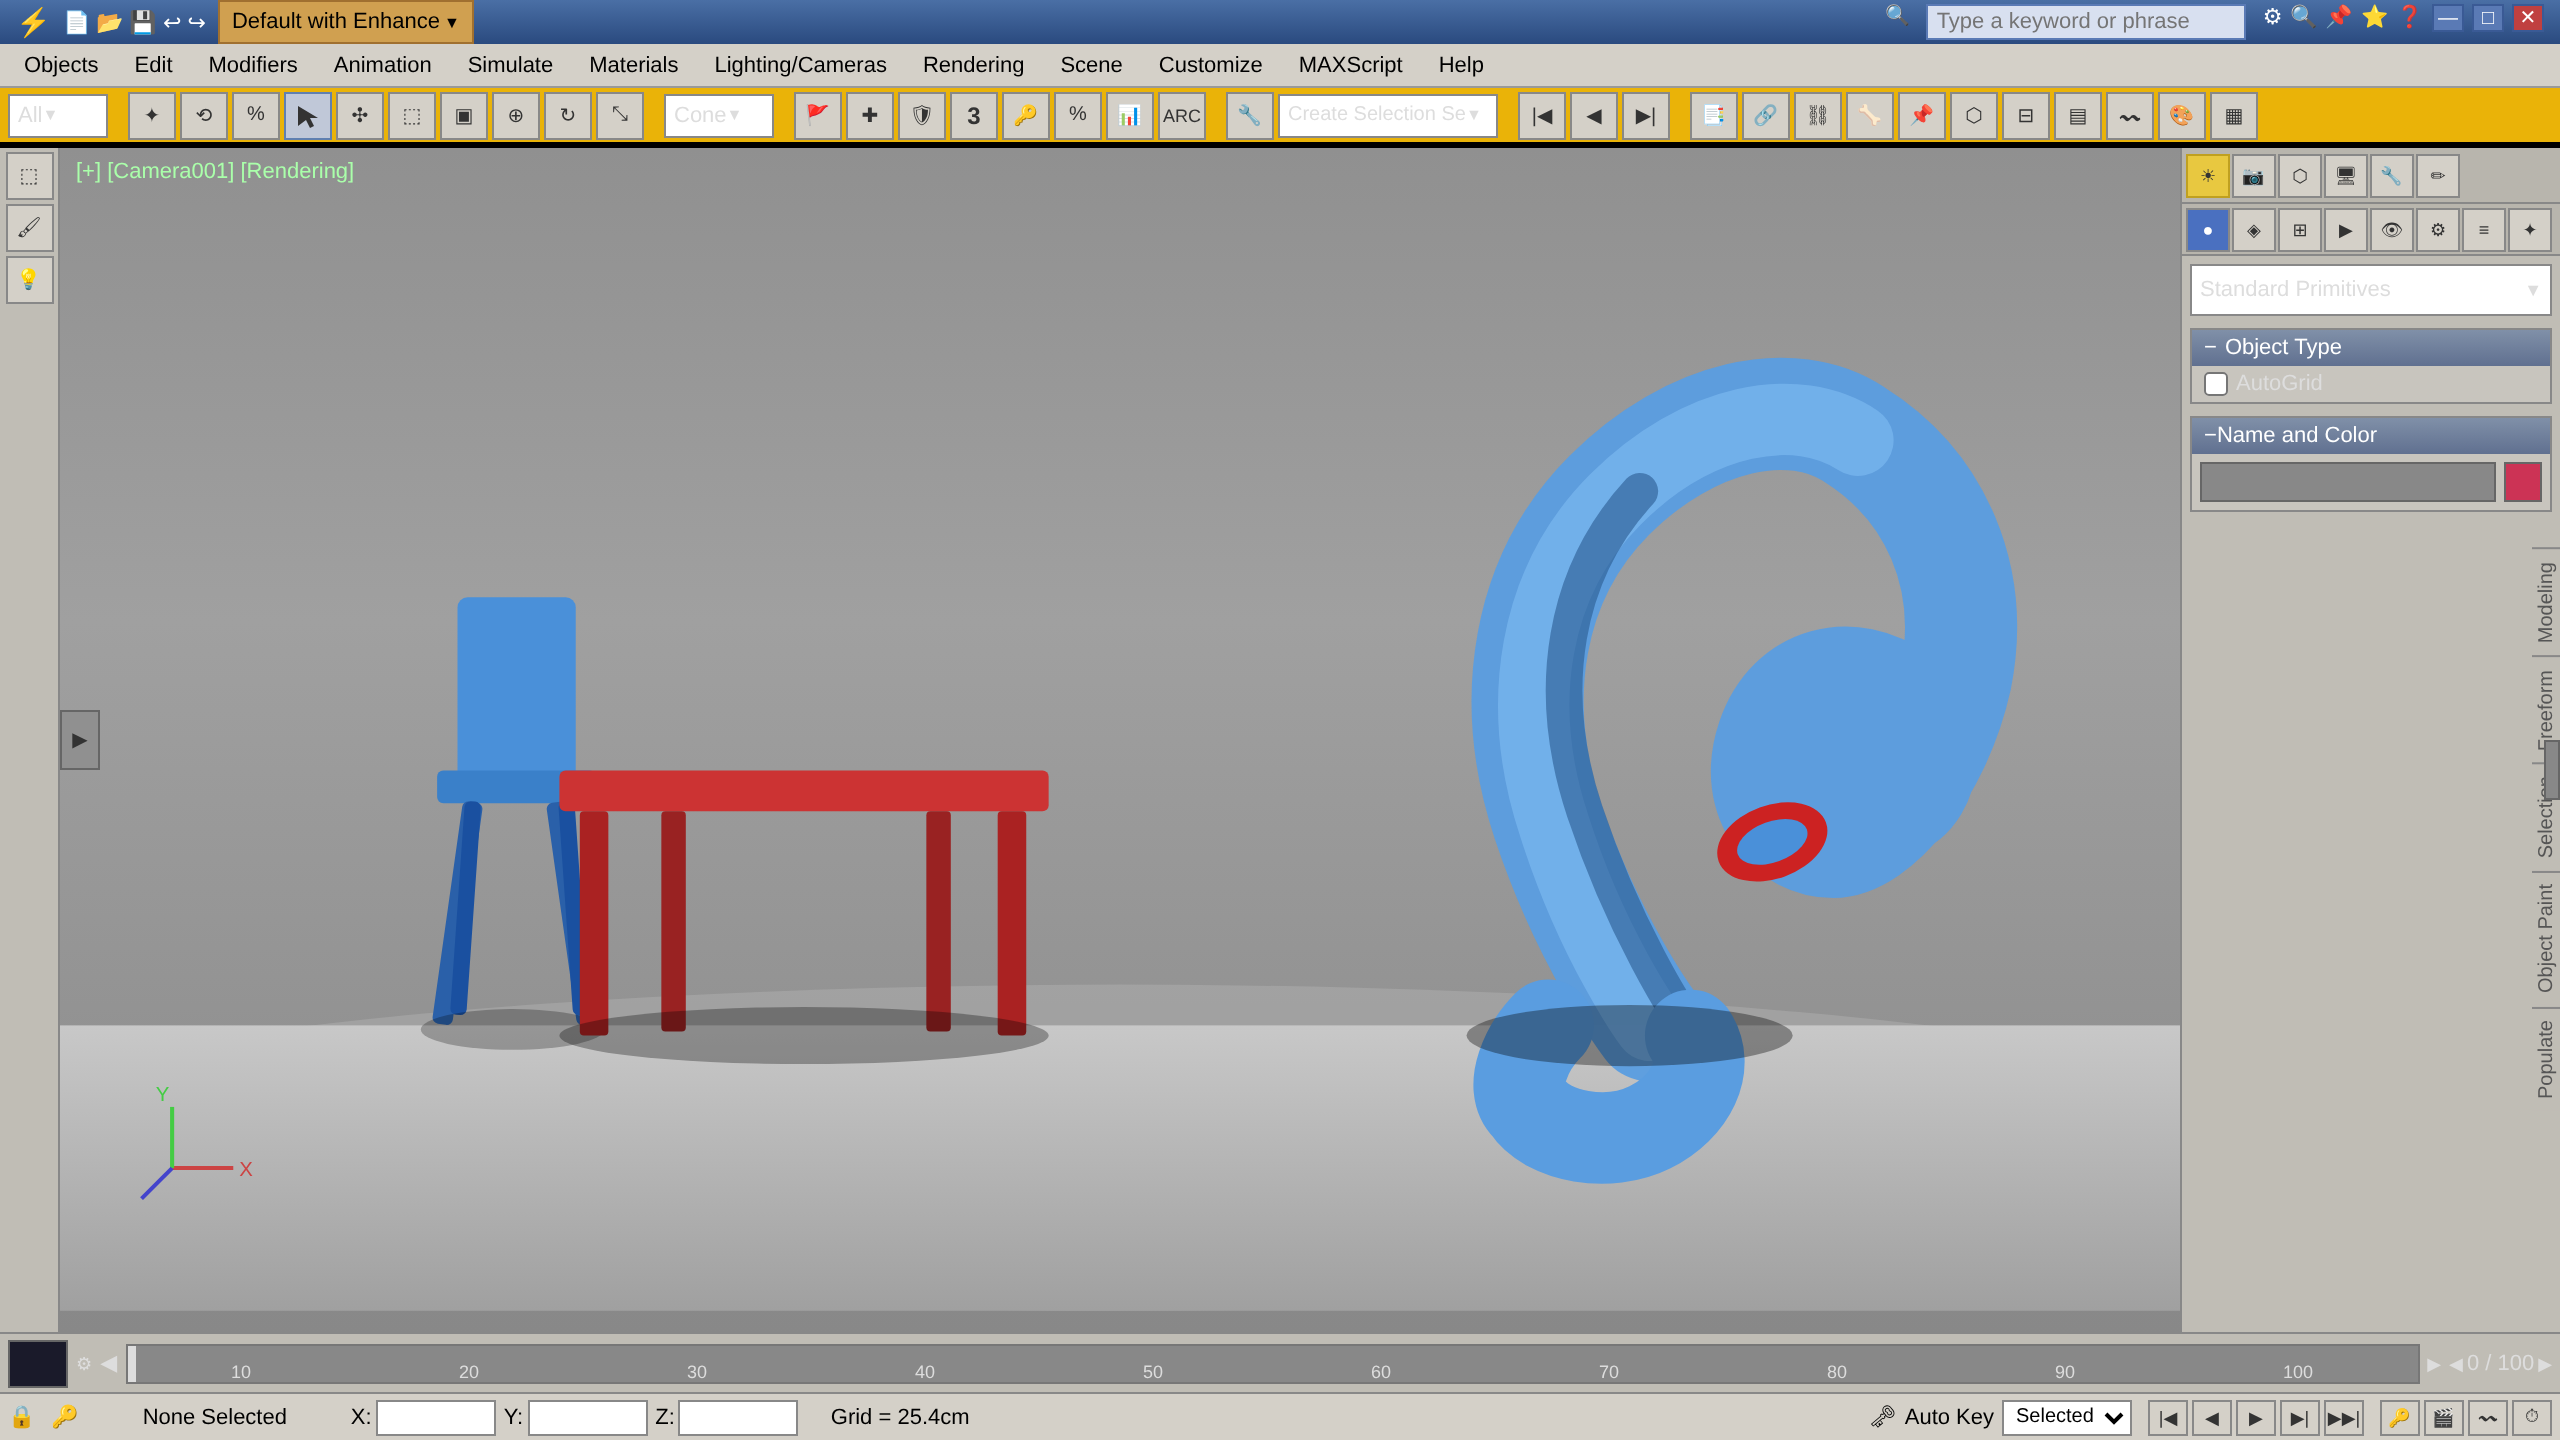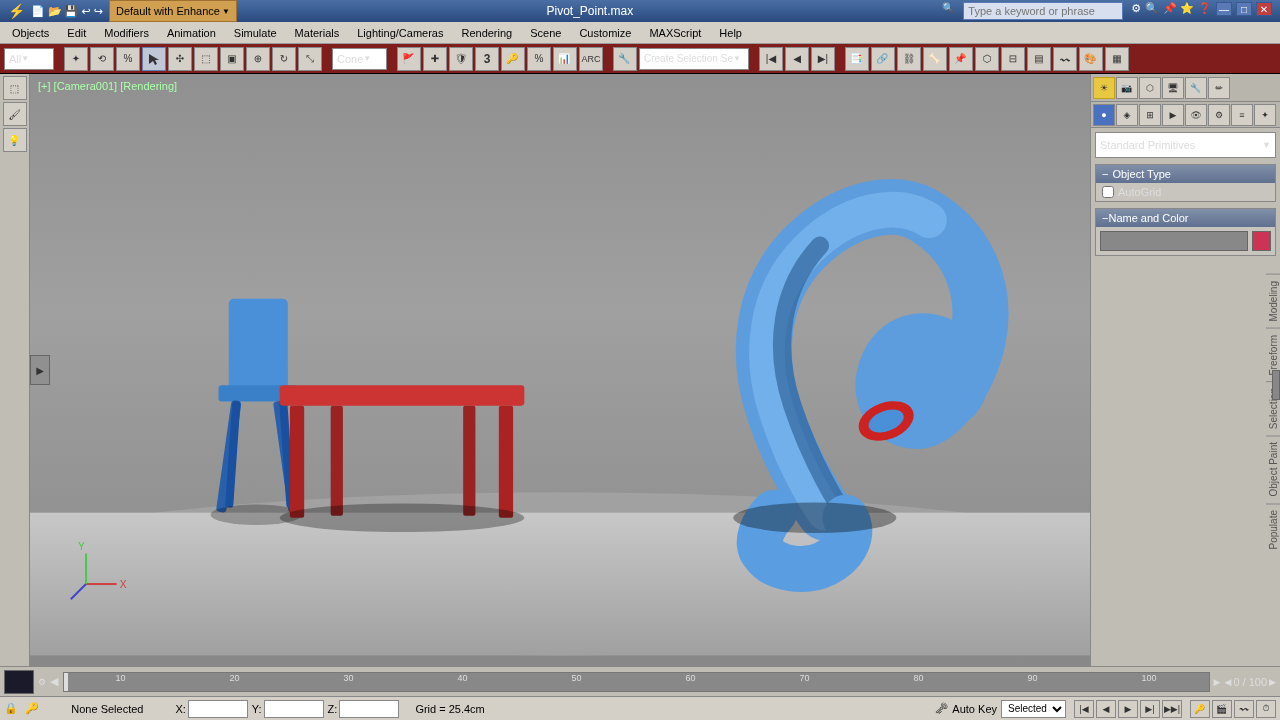--- a/index.html
+++ b/index.html
@@ -18,22 +18,22 @@
 
     
     #menu-bar {
       height: 22px; background: #d4d0c8; display: flex; align-items: center;
       padding: 0 4px; gap: 2px; border-bottom: 1px solid #999;
     }
     .menu-item { padding: 2px 8px; color: #000; font-size: 11px; cursor: pointer; height: 20px; display: flex; align-items: center; }
 
     
     #toolbar {
-      height: 30px; background: #7f1d1d; display: flex; align-items: center;
-      padding: 2px 4px; gap: 2px; border-bottom: 1px solid #000000;
+      height: 30px; background: #eab308; display: flex; align-items: center;
+      padding: 2px 4px; gap: 2px; border-bottom: 3px solid #000000;
     }
     .tb-btn {
       width: 24px; height: 24px; background: #d4d0c8; border: 1px solid #888;
       display: flex; align-items: center; justify-content: center;
       cursor: pointer; font-size: 10px; color: #333;
     }
     .tb-btn.active { background: #c0c8d8; border-color: #6080b0; }
     .tb-separator { width: 6px; height: 24px; }
     .tb-dropdown {
       height: 22px; background: #fff; border: 1px solid #888; padding: 0 4px;
@@ -154,23 +154,20 @@
       <span style="cursor:pointer;">📄</span>
       <span style="cursor:pointer;">📂</span>
       <span style="cursor:pointer;">💾</span>
       <span style="cursor:pointer;">↩</span>
       <span style="cursor:pointer;">↪</span>
     </span>
     <div id="profile-btn">
       <span>Default with Enhance</span>
       <span style="font-size:8px;">▼</span>
     </div>
-  </div>
-  <div class="center">
-    <span>Pivot_Point.max</span>
   </div>
   <div class="right">
     <span style="font-size:10px;margin-right:4px;">🔍</span>
     <input type="text" id="search-input" style="height: 18px; width: 160px; border: 1px solid rgb(90, 122, 181); padding: 0px 4px; font-size: 11px; background: rgb(216, 224, 240); color: rgb(0, 0, 0);" placeholder="Type a keyword or phrase">
     <span style="cursor:pointer;margin-left:4px;">⚙</span>
     <span style="cursor:pointer;">🔍</span>
     <span style="cursor:pointer;">📌</span>
     <span style="cursor:pointer;">⭐</span>
     <span style="cursor:pointer;">❓</span>
     <div class="win-btn">—</div>
@@ -418,21 +415,21 @@
     </div>
 
     <div style="position:absolute;right:0;top:50%;width:8px;height:30px;background:#888;border:1px solid #666;cursor:ew-resize;"></div>
   </div>
 </div>
 
 <div id="timeline-bar" style="height:30px;background:#c0bdb5;border-top:1px solid #888;display:flex;align-items:center;padding:0 4px;gap:4px;">
   <div id="time-swatch" style="width:30px;height:24px;background:#1a1a2a;border:1px solid #666;"></div>
   <div style="font-size:9px;cursor:pointer;">⚙</div>
   <span style="font-size:11px;cursor:pointer;">◀</span>
-  <div style="flex:1;height:20px;background:#888;border:1px solid #777;position:relative;overflow:hidden;display:flex;align-items:flex-start;">
+  <div style="flex:1;height:20px;background:#888;border:1px solid #777;position:relative;overflow:hidden;display:flex;align-items:flex-end;">
 
     <div style="display:flex;align-items:center;width:100%;height:100%;padding:0 4px;gap:0;">
       <div style="position:absolute;left:0;top:0;bottom:0;width:4px;background:#ddd;"></div>
     </div>
     <div style="position:absolute;left:0;right:0;display:flex;justify-content:space-around;align-items:center;">
       <span style="font-size:9px;color:#ddd;">10</span>
       <span style="font-size:9px;color:#ddd;">20</span>
       <span style="font-size:9px;color:#ddd;">30</span>
       <span style="font-size:9px;color:#ddd;">40</span>
       <span style="font-size:9px;color:#ddd;">50</span>

